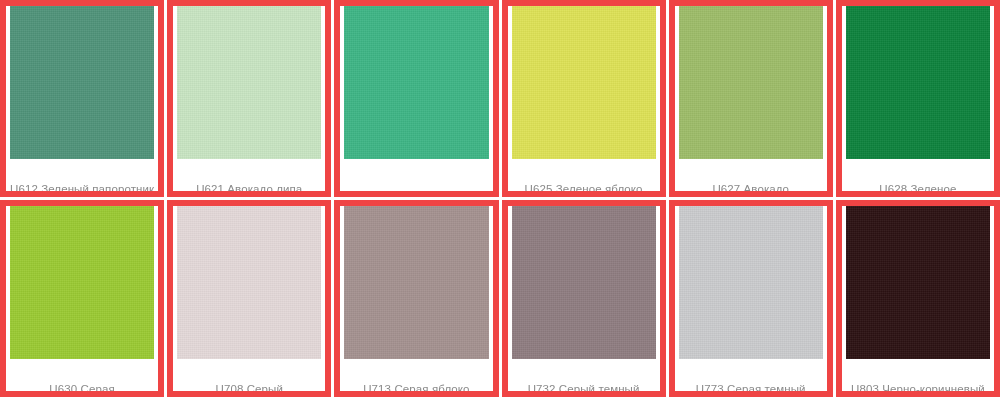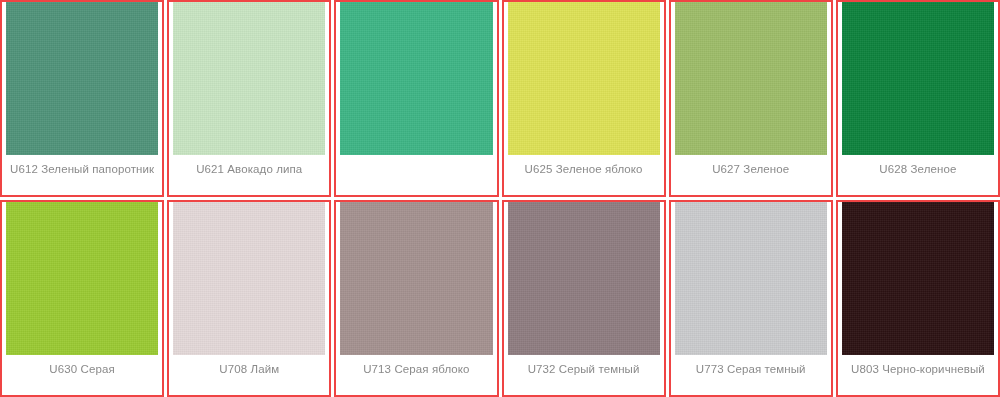--- a/index.html
+++ b/index.html
@@ -26,21 +26,22 @@
   }
 
   .swatch-cell {
     position: relative;
     background: #ffffff;
     box-sizing: border-box;
     padding: 0 4px 0 4px;
     display: flex;
     flex-direction: column;
     overflow: hidden;
-    border: 2px solid #ef4444;
+    border: 6px solid #ef4444;
+    gap: 16px;
   }
 
   .swatch-color {
     flex: 0 0 153px;
     height: 153px;
     width: 100%;
     box-sizing: border-box;
     position: relative;
   }
 
@@ -100,42 +101,42 @@
   <div class="swatch-cell">
     <div class="swatch-color" style="background-color: rgb(221, 225, 85);"></div>
     <div class="swatch-label-bar">
       <span class="swatch-label">U625 Зеленое яблоко</span>
     </div>
   </div>
 
   <div class="swatch-cell">
     <div class="swatch-color" style="background-color: rgb(157, 188, 104);"></div>
     <div class="swatch-label-bar">
-      <span class="swatch-label">U627 Зеленое</span>
+      <span class="swatch-label">U627 Авокадо</span>
     </div>
   </div>
 
   <div class="swatch-cell">
     <div class="swatch-color" style="background-color: rgb(12, 130, 60);"></div>
     <div class="swatch-label-bar">
       <span class="swatch-label">U628 Зеленое</span>
     </div>
   </div>
 
   <div class="swatch-cell">
     <div class="swatch-color" style="background-color: rgb(154, 202, 50);"></div>
     <div class="swatch-label-bar">
       <span class="swatch-label">U630 Серая</span>
     </div>
   </div>
 
   <div class="swatch-cell">
     <div class="swatch-color" style="background-color: rgb(227, 216, 216);"></div>
     <div class="swatch-label-bar">
-      <span class="swatch-label">U708 Лайм</span>
+      <span class="swatch-label">U708 Серый</span>
     </div>
   </div>
 
   <div class="swatch-cell">
     <div class="swatch-color" style="background-color: rgb(164, 145, 143);"></div>
     <div class="swatch-label-bar">
       <span class="swatch-label">U713 Серая яблоко</span>
     </div>
   </div>
 

